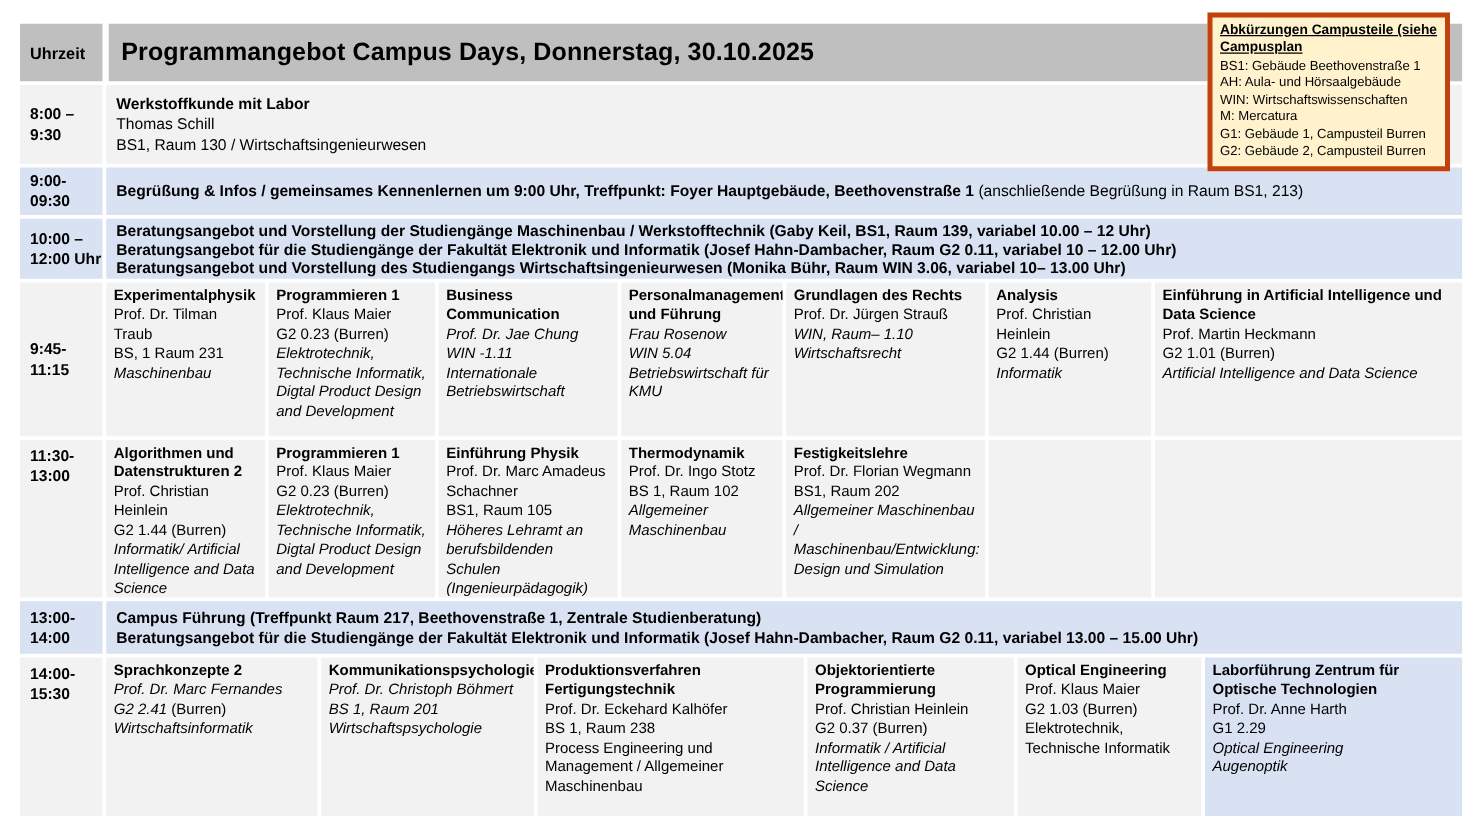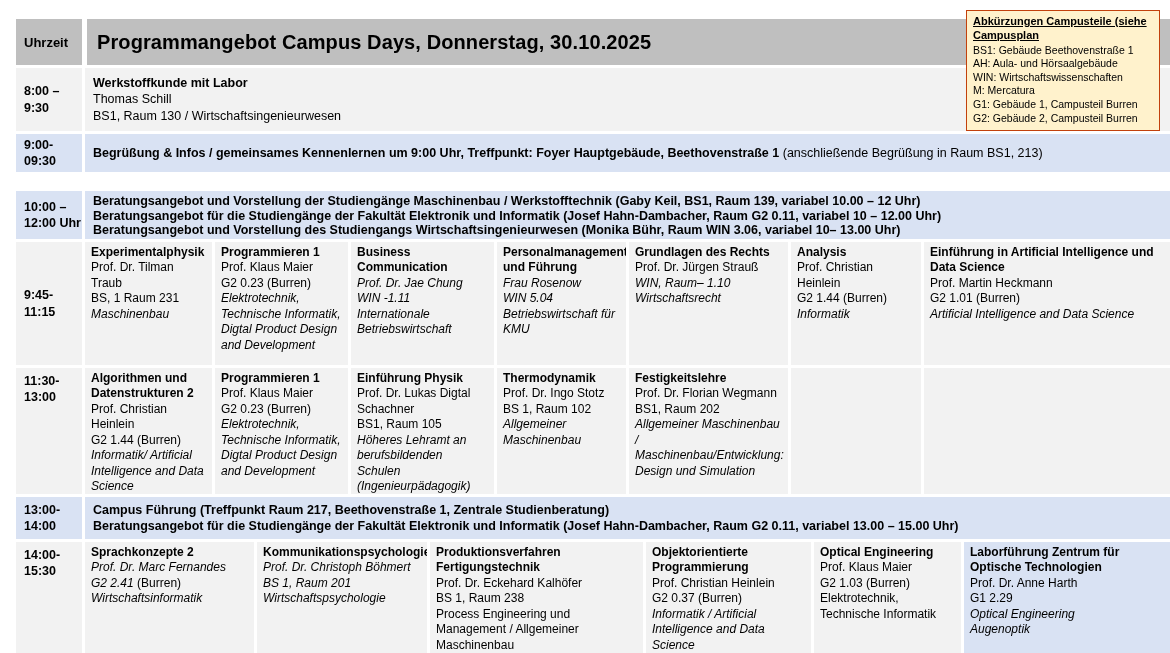--- a/index.html
+++ b/index.html
@@ -51,21 +51,21 @@
     display:flex;flex-direction:column;justify-content:center;
     font-size:12.5px;line-height:1.3;
     padding:2px 8px;
   }
   .line{min-height:1em;}
   .b{font-weight:bold;}
   .i{font-style:italic;}
   .legend{
     position:absolute;top:10px;right:10px;width:194px;
     background:var(--legend-yellow);
-    border:1px solid #c2410c;
+    border:4px solid #c2410c;
     padding:4px 6px 5px 6px;
     font-size:10.5px;line-height:1.3;
     z-index:5;box-sizing:border-box;
   }
   .legend-title{
     font-weight:bold;text-decoration:underline;font-size:11px;line-height:1.25;
     margin-bottom:1px;
   }
   .legend-item{white-space:nowrap;}
 </style>
@@ -92,21 +92,21 @@
         </div>
         <div class="srow" style="grid-template-columns: 66px 1fr; height: 38px;">
           <div class="time-cell bg-blue">
             <div>9:00-</div>
             <div>09:30</div>
           </div>
           <div class="cell bg-blue full">
             <div class="line"><span class="b">Begrüßung &amp; Infos / gemeinsames Kennenlernen um 9:00 Uhr, Treffpunkt: Foyer Hauptgebäude, Beethovenstraße 1</span><span> (anschließende Begrüßung in Raum BS1, 213)</span></div>
           </div>
         </div>
-        <div class="srow" style="grid-template-columns: 66px 1fr; height: 48px; margin-top: 16px;">
+        <div class="srow" style="grid-template-columns: 66px 1fr; height: 48px;">
           <div class="time-cell bg-blue">
             <div>10:00 –</div>
             <div>12:00 Uhr</div>
           </div>
           <div class="cell bg-blue full">
             <div class="line"><span class="b">Beratungsangebot und Vorstellung der Studiengänge Maschinenbau / Werkstofftechnik  (Gaby Keil, BS1, Raum 139,  variabel 10.00 – 12 Uhr)</span></div>
             <div class="line"><span class="b">Beratungsangebot für die Studiengänge der Fakultät Elektronik und Informatik (Josef Hahn-Dambacher, Raum G2 0.11,  variabel  10 – 12.00 Uhr)</span></div>
             <div class="line"><span class="b">Beratungsangebot und Vorstellung des Studiengangs Wirtschaftsingenieurwesen (Monika Bühr, Raum WIN 3.06, variabel 10– 13.00 Uhr)</span></div>
           </div>
         </div>
@@ -170,21 +170,21 @@
             <div class="line"><span class="i">Informatik/ Artificial Intelligence and Data Science</span></div>
           </div>
           <div class="cell bg-gray">
             <div class="line"><span class="b">Programmieren 1</span></div>
             <div class="line"><span>Prof. Klaus Maier</span></div>
             <div class="line"><span>G2 0.23 (Burren)</span></div>
             <div class="line"><span class="i">Elektrotechnik, Technische Informatik, Digtal Product Design and Development</span></div>
           </div>
           <div class="cell bg-gray">
             <div class="line"><span class="b">Einführung Physik</span></div>
-            <div class="line"><span>Prof. Dr. Lukas Digtal Schachner</span></div>
+            <div class="line"><span>Prof. Dr. Marc Amadeus Schachner</span></div>
             <div class="line"><span>BS1, Raum 105</span></div>
             <div class="line"><span class="i">Höheres Lehramt an berufsbildenden Schulen (Ingenieurpädagogik)</span></div>
           </div>
           <div class="cell bg-gray">
             <div class="line"><span class="b">Thermodynamik</span></div>
             <div class="line"><span>Prof. Dr. Ingo Stotz</span></div>
             <div class="line"><span>BS 1, Raum 102</span></div>
             <div class="line"><span class="i">Allgemeiner Maschinenbau</span></div>
           </div>
           <div class="cell bg-gray">

